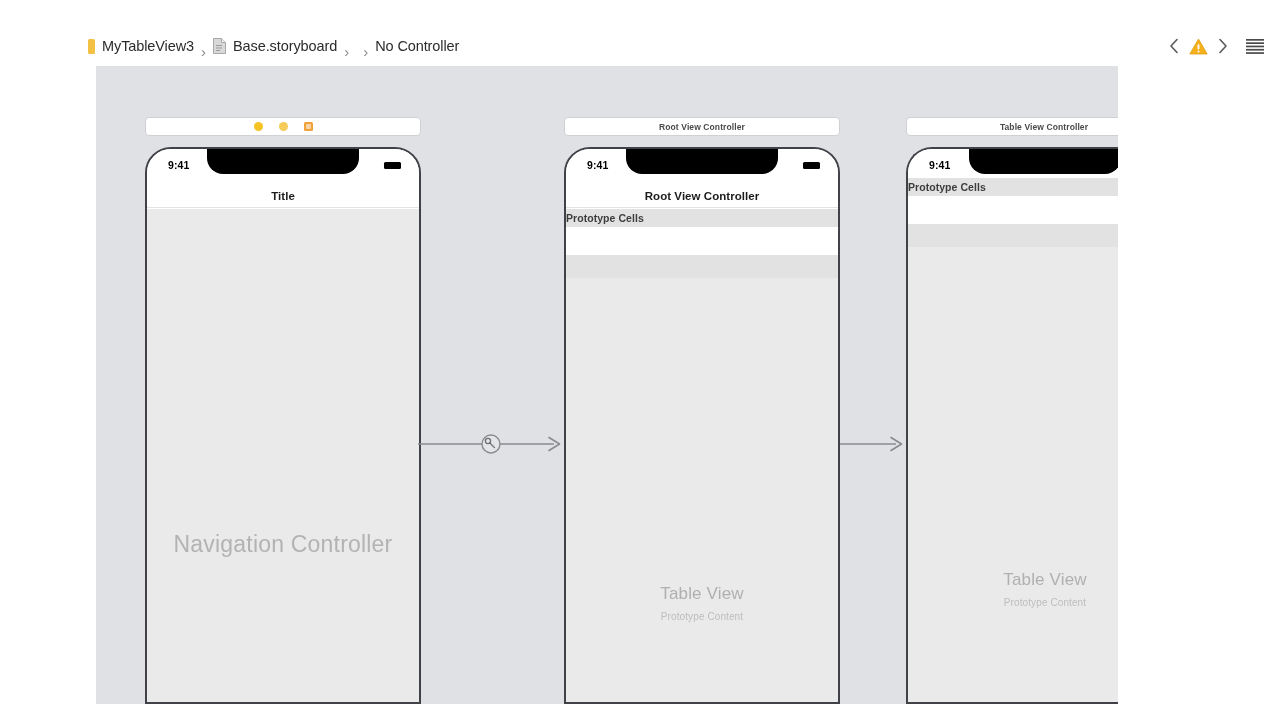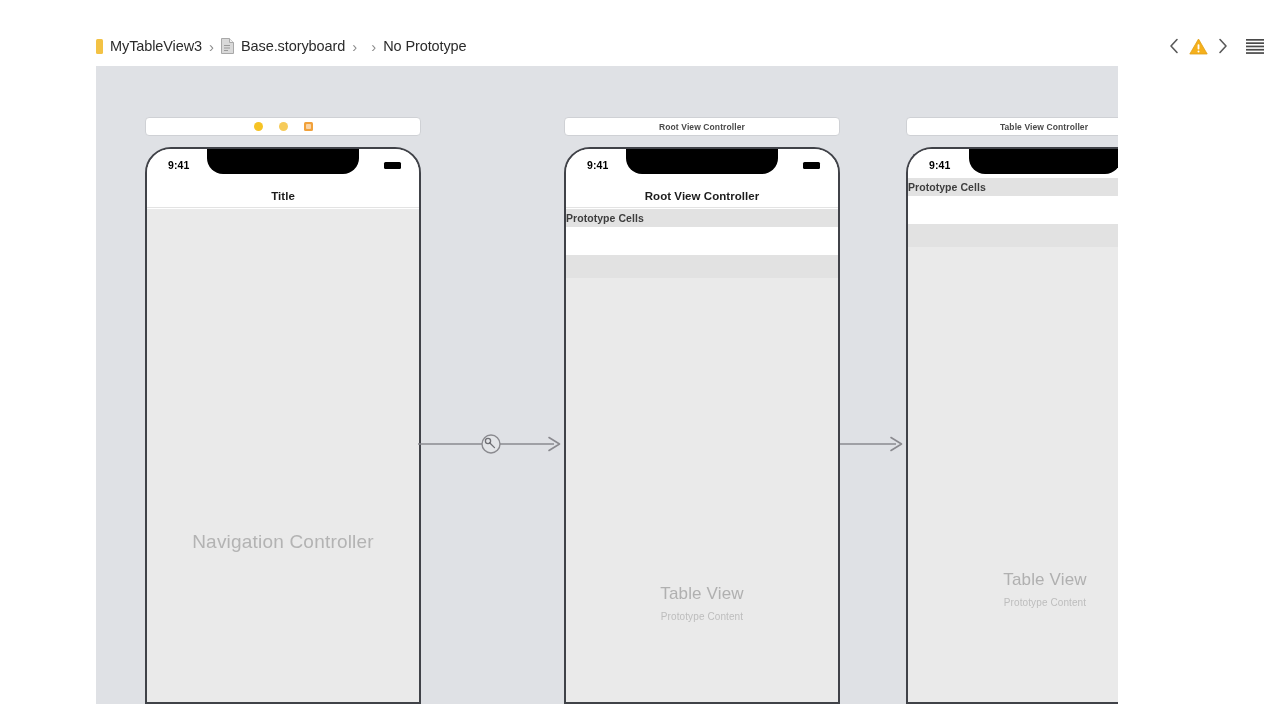--- a/index.html
+++ b/index.html
@@ -24,24 +24,24 @@
     position: absolute;
     left: 0; top: 0;
     width: 1280px;
     height: 66px;
     background: #ffffff;
     display: flex;
     align-items: center;
   }
   .crumbs {
     position: absolute;
-    left: 96px;
+    left: 88px;
     top: 33px;
     display: flex;
-    align-items: center;
+    align-items: flex-end;
     height: 26px;
   }
   .crumb {
     display: flex;
     align-items: center;
     height: 26px;
     cursor: default;
   }
   .crumb-label {
     font-size: 14.5px;
@@ -264,21 +264,21 @@
     box-sizing: border-box;
   }
 
   .center-stack {
     position: absolute;
     left: 0;
     width: 100%;
     text-align: center;
   }
   .center-title-lg {
-    font-size: 19px;
+    font-size: 23px;
     color: #b3b3b3;
     letter-spacing: 0.2px;
   }
   .center-title-md {
     font-size: 17px;
     color: #b0b0b0;
     letter-spacing: 0.15px;
   }
   .center-sub {
     font-size: 10px;
@@ -319,21 +319,21 @@
         </span>
         <span class="crumb-label">Base.storyboard</span>
       </div>
 
       <span class="crumb-sep">›</span>
 
 
       <span class="crumb-sep">›</span>
 
       <div class="crumb">
-        <span class="crumb-label">No Prototype</span>
+        <span class="crumb-label">No Controller</span>
       </div>
 
     </div>
 
     <div class="jump-right">
       <div class="nav-chev">
         <svg width="11" height="16" viewBox="0 0 11 16">
           <path d="M8 1.5 L2 8 L8 14.5" fill="none" stroke="#595959" stroke-width="1.6" stroke-linecap="round" stroke-linejoin="round"></path>
         </svg>
       </div>

